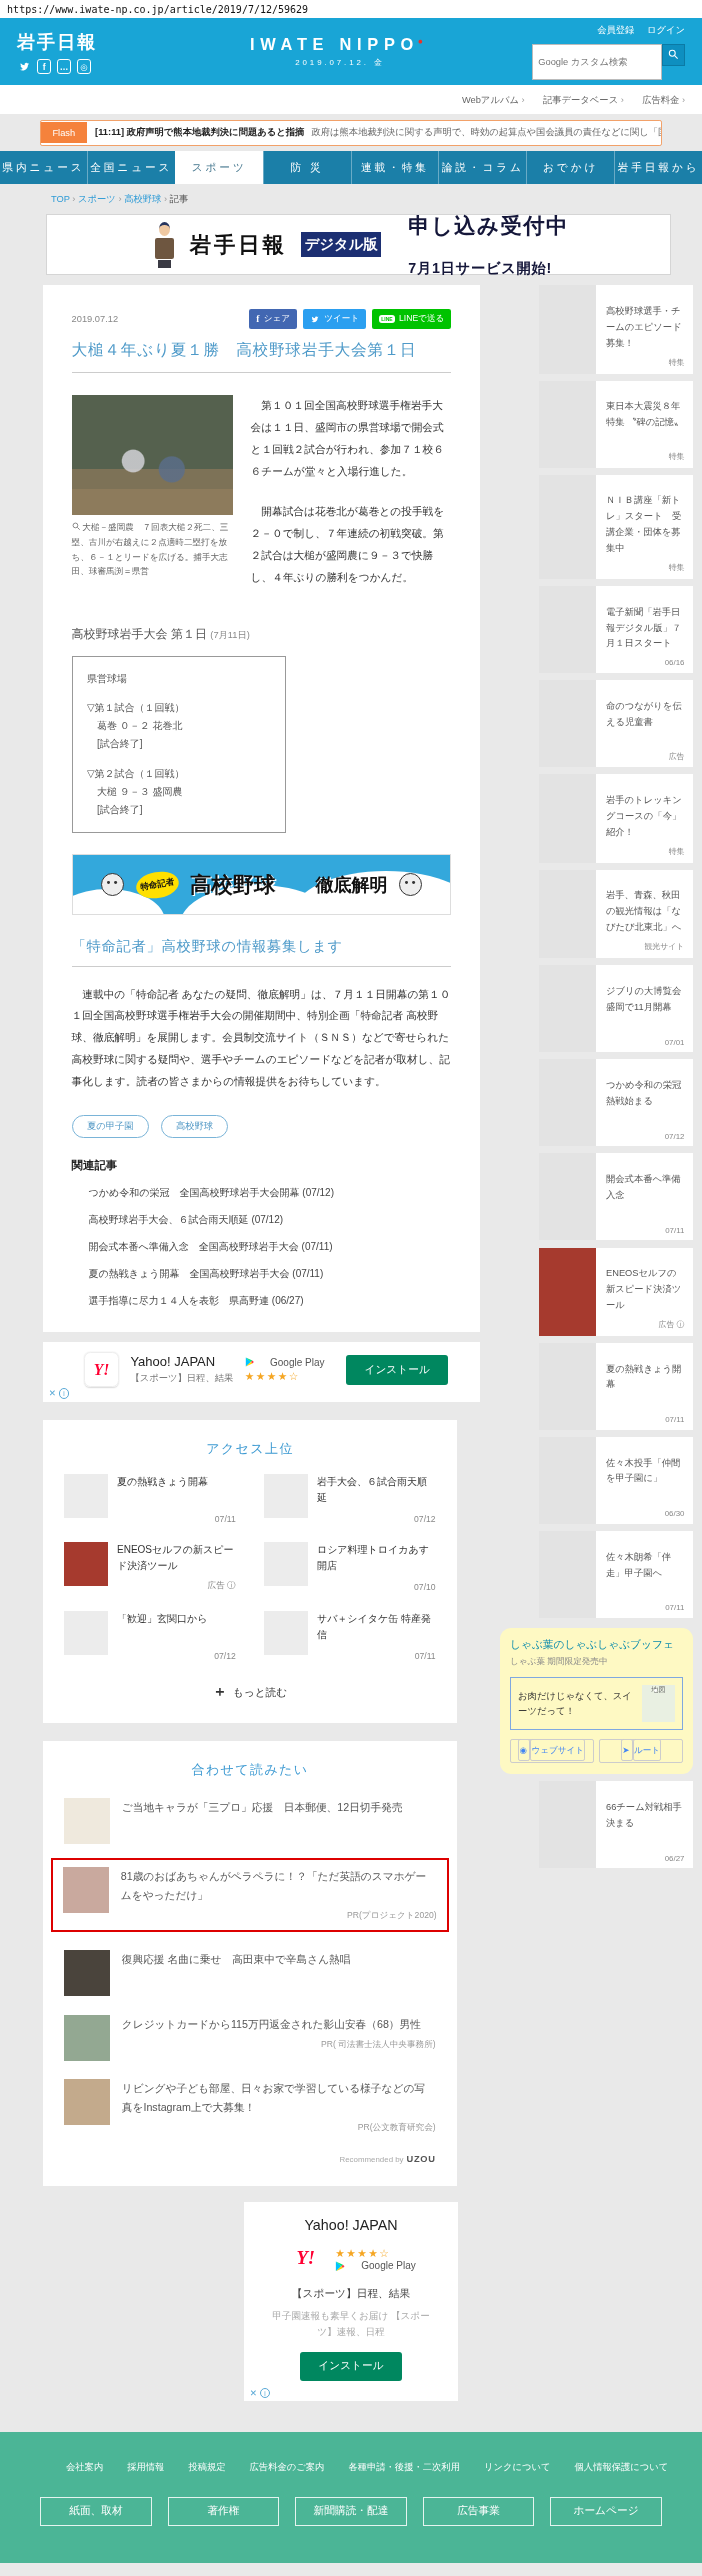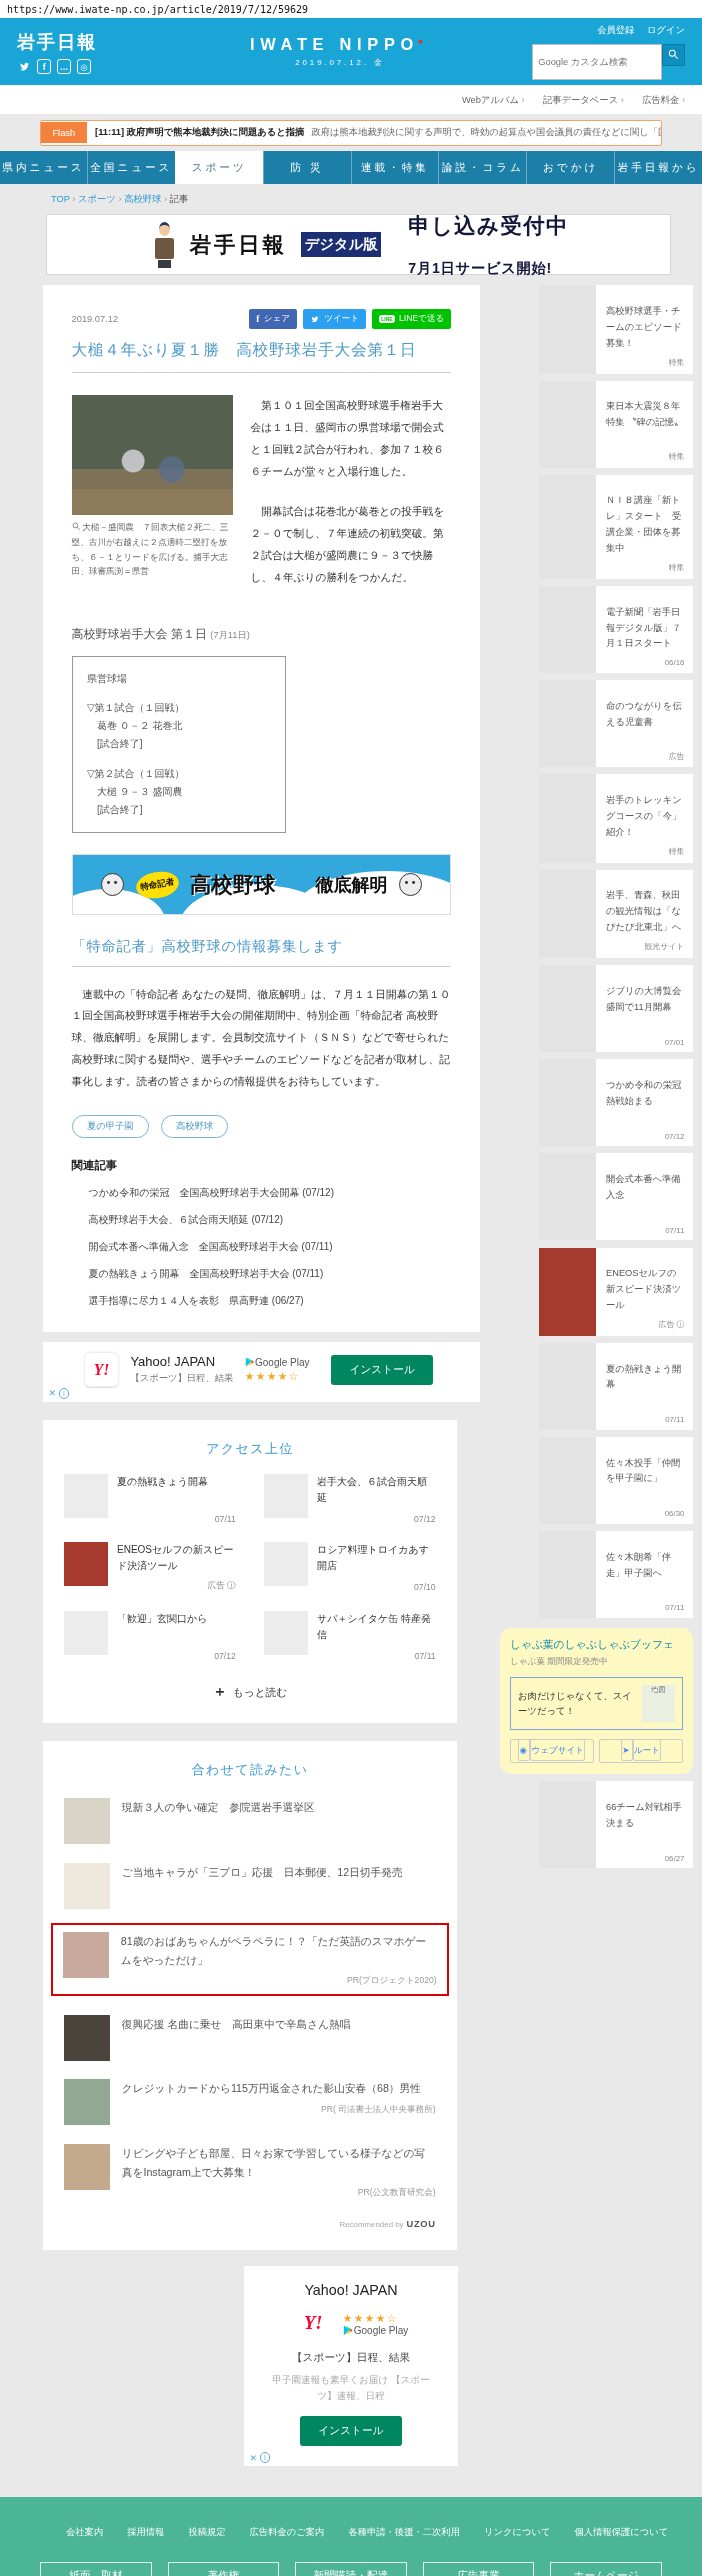--- a/index.html
+++ b/index.html
@@ -99,21 +99,21 @@
   .tags{margin-top:21.4px;}
   .tag{display:inline-block;border:0.7px solid #7ab4d8;color:#4e96c4;border-radius:12px;padding:4.3px 14.3px;font-size:9.3px;margin-right:8.6px;}
   h3.rel-head{font-size:11.4px;color:#222;margin:20px 0 2.9px;}
   .rel a{display:block;margin:13px 0 0 17px;font-size:10px;color:#444;}
   
   .yad1{margin-top:10px;background:#fff;position:relative;padding:10px 14.3px 14.3px 41px;}
   .yad1 .row{display:flex;align-items:center;gap:11.4px;}
   .ylogo{width:33px;height:33px;border:0.7px solid #eee;border-radius:6.4px;display:flex;align-items:center;justify-content:center;font-family:"Liberation Serif",serif;font-style:italic;font-weight:bold;font-size:15.7px;color:#ff0033;flex:0 0 auto;box-shadow:0 0.7px 1.4px rgba(0,0,0,.15);}
   .yname{font-size:13px;color:#222;}
   .ysub{font-size:9.3px;color:#777;margin-top:2.9px;}
-  .ystore{font-size:10px;color:#555;display:flex;align-items:center;gap:1px;}
+  .ystore{font-size:10px;color:#555;display:flex;align-items:center;gap:16px;}
   .ystars{color:#f5a623;font-size:10.7px;letter-spacing:1.4px;margin-top:2.1px;}
   .install{background:#00875f;color:#fff;font-size:10.7px;padding:7.9px 18.6px;border-radius:2.9px;border:none;margin-left:10px;}
   .adx{position:absolute;left:5.7px;bottom:2.9px;color:#5aa9d6;font-size:8.6px;display:flex;gap:2.9px;align-items:center;}
   .adx .ic{border:0.7px solid #5aa9d6;border-radius:50%;width:8.6px;height:8.6px;font-size:6.4px;display:inline-flex;align-items:center;justify-content:center;}
   
   .panel{margin-top:18.6px;background:#fff;padding:20px 21.4px 21.4px;width:414px;box-sizing:border-box;}
   .panel-head{text-align:center;font-size:13px;color:#3d9ad2;margin-bottom:4.3px;letter-spacing:1.4px;}
   .agrid{display:grid;grid-template-columns:1fr 1fr;column-gap:28.6px;row-gap:18.6px;margin-top:15.7px;}
   .aitem{display:flex;gap:8.6px;}
   .thumb{width:44px;height:44px;background:#ececec;flex:0 0 auto;}
@@ -399,27 +399,20 @@
                 <span class="ameta">07/11</span>
               </span>
             </div>
         </div>
         <div class="more"><span class="plus">＋</span><span>もっと読む</span></div>
       </div>
 
       <div class="panel">
         <div class="panel-head">合わせて読みたい</div>
         <div class="titem">
-            <span class="thumb" style="background: rgb(216, 212, 198);"></span>
-            <span class="tcol">
-              <div class="ttitle">現新３人の争い確定　参院選岩手選挙区</div>
-              <div class="tpr"></div>
-            </span>
-          </div>
-        <div class="titem">
             <span class="thumb" style="background: rgb(239, 233, 221);"></span>
             <span class="tcol">
               <div class="ttitle">ご当地キャラが「三プロ」応援　日本郵便、12日切手発売</div>
               <div class="tpr"></div>
             </span>
           </div>
         <div class="titem hl">
             <span class="thumb" style="background: rgb(201, 169, 158);"></span>
             <span class="tcol">
               <div class="ttitle">81歳のおばあちゃんがペラペラに！？「ただ英語のスマホゲームをやっただけ」</div>

